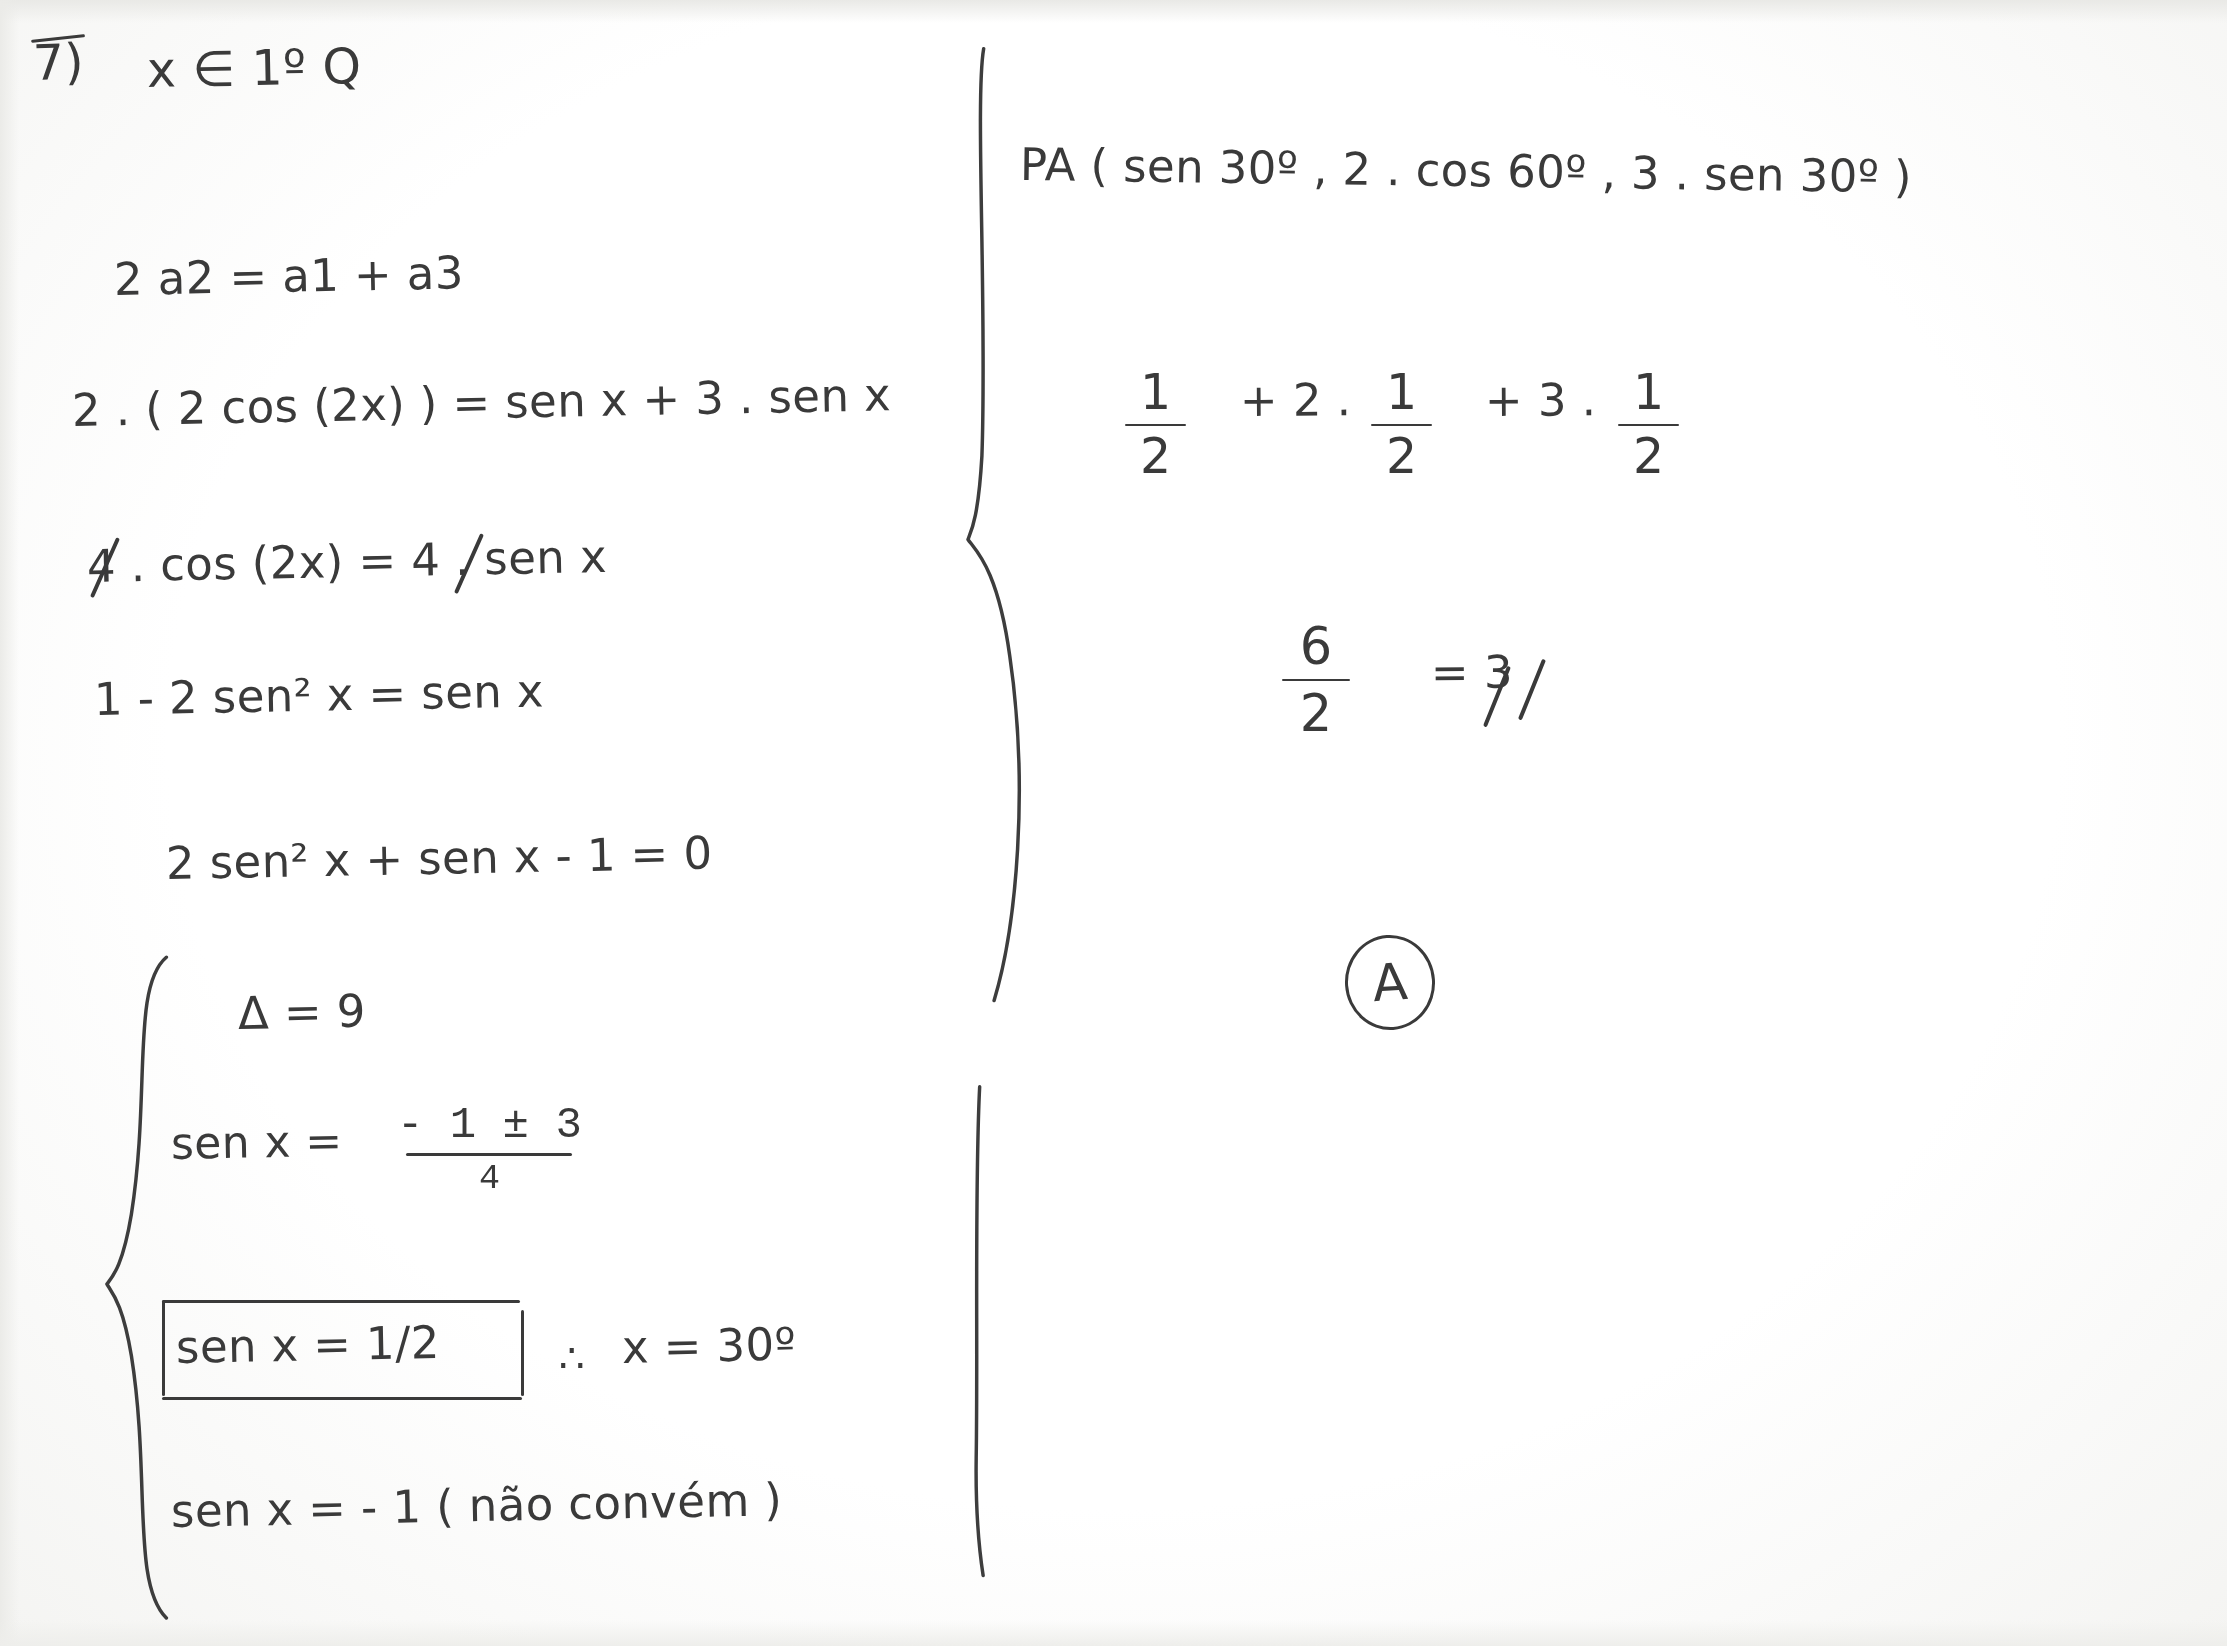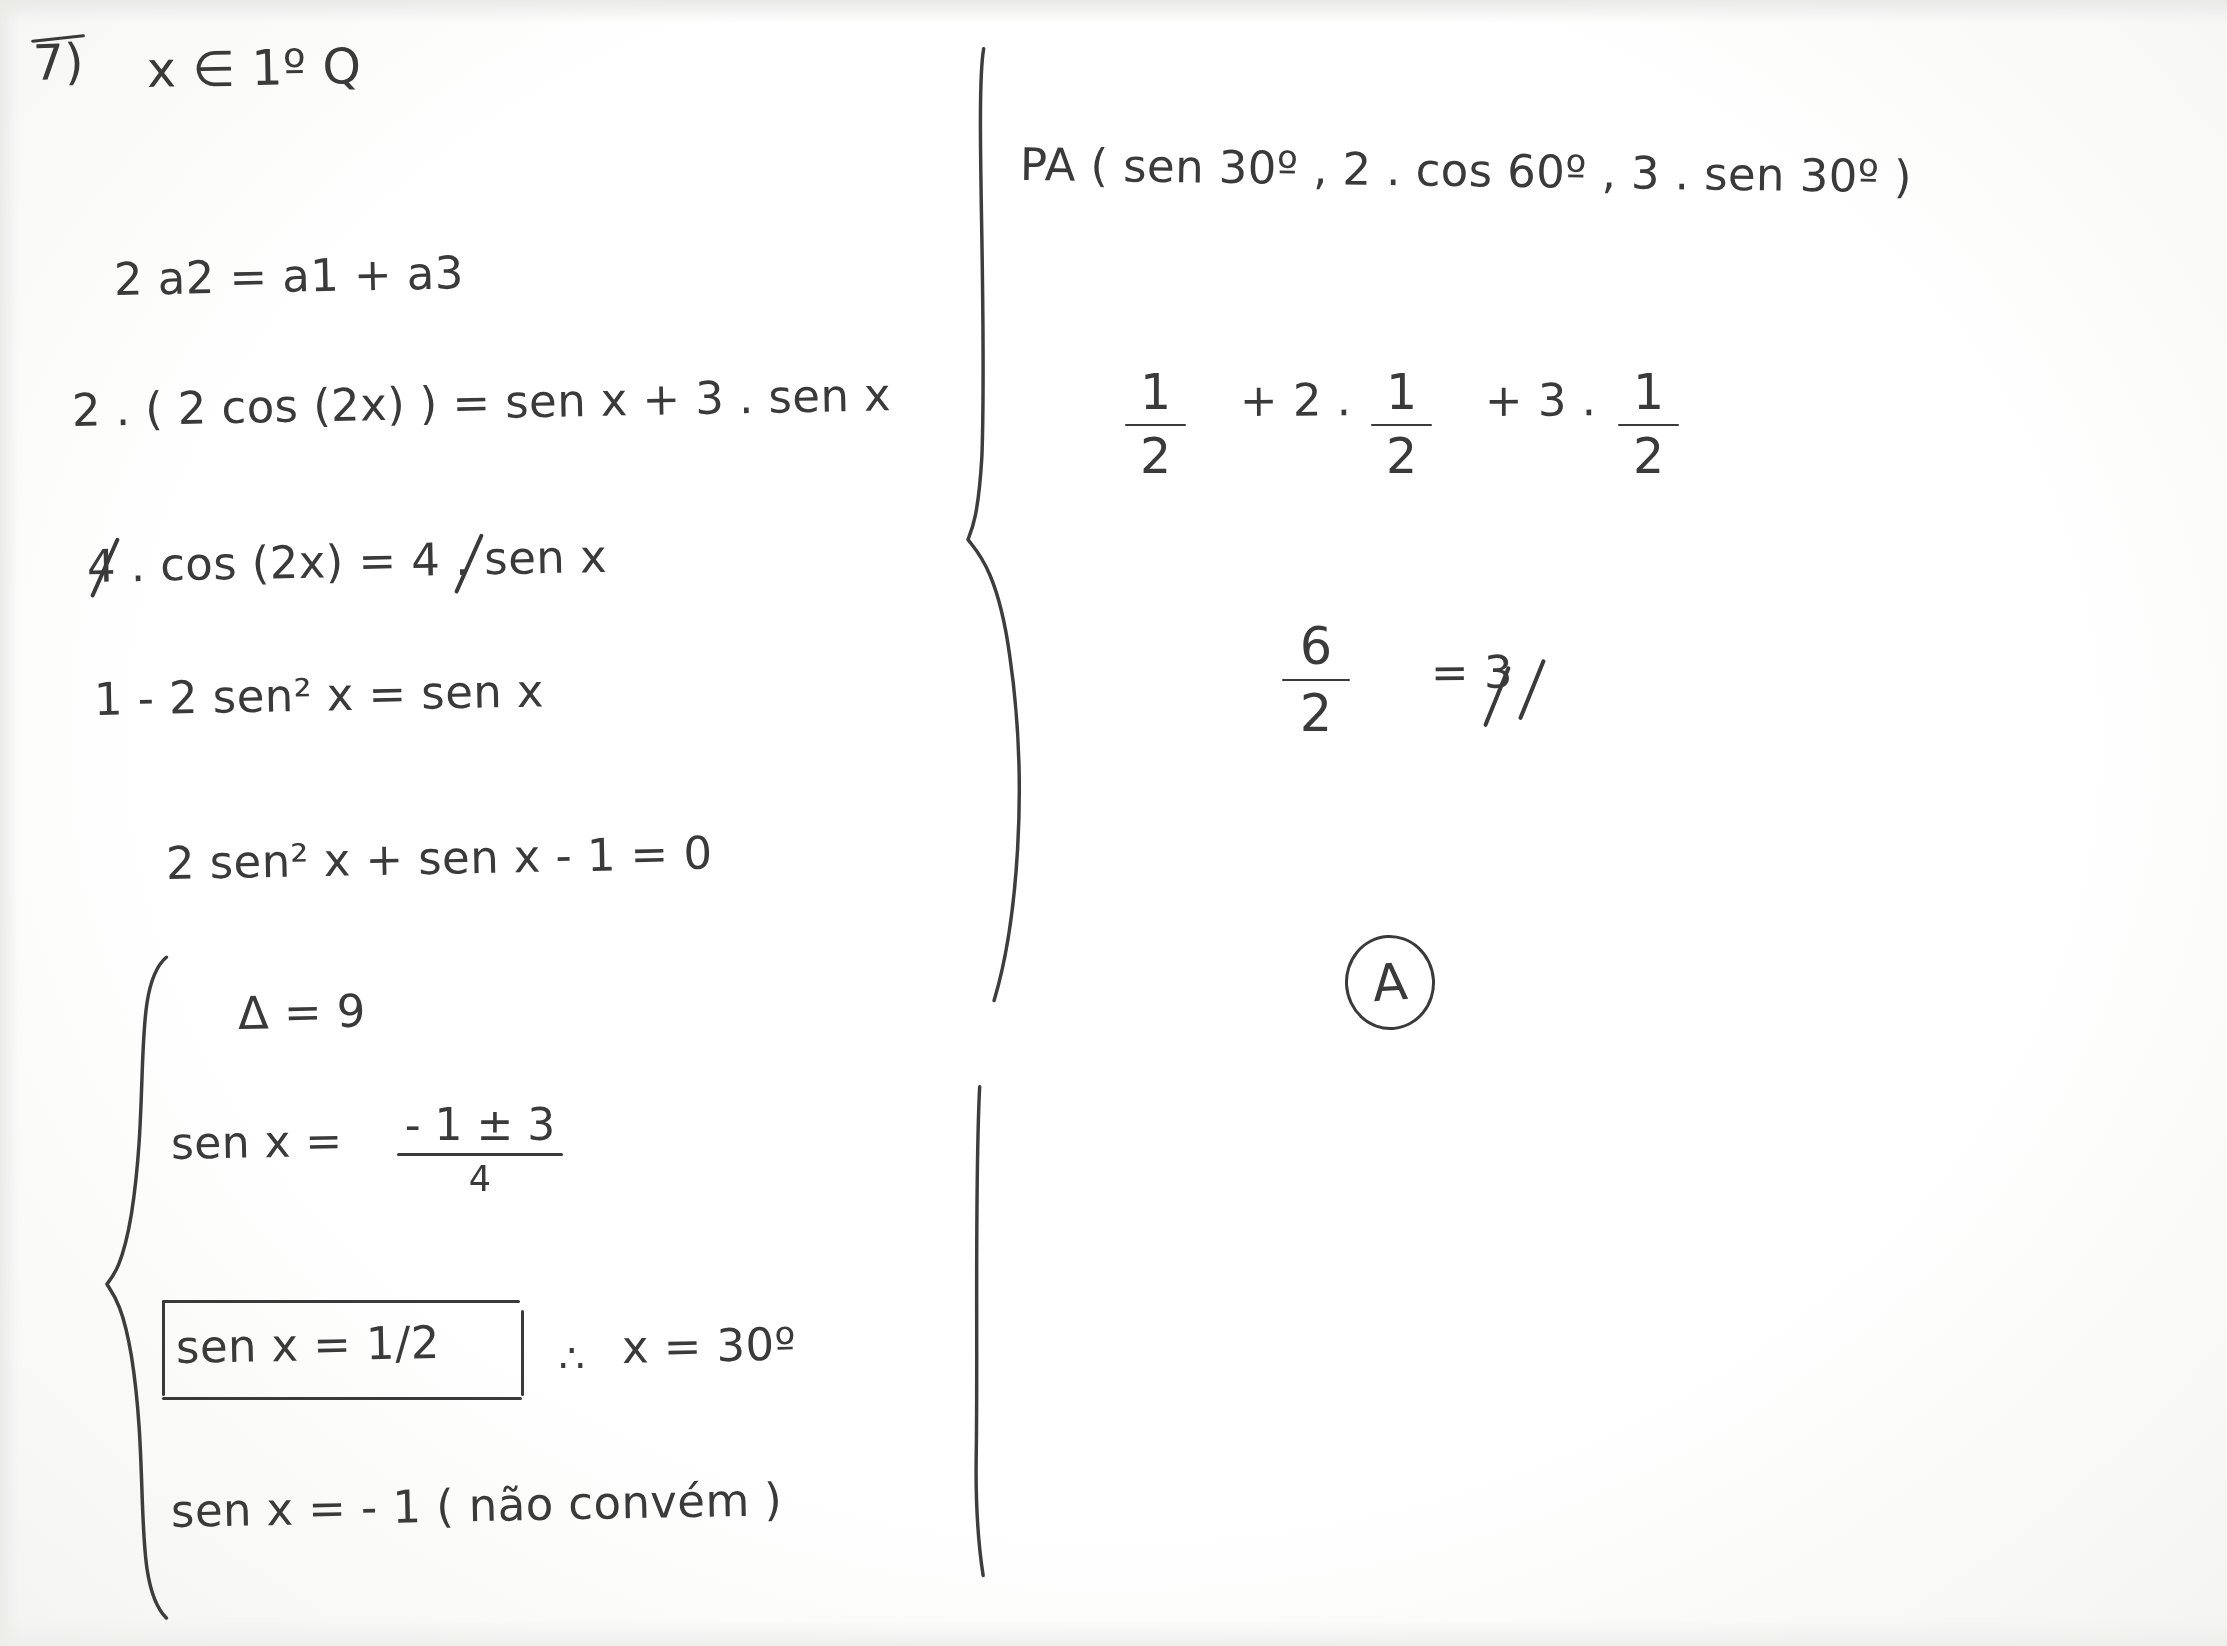--- a/index.html
+++ b/index.html
@@ -173,21 +173,21 @@
 
 <div class="hw s-line-b slant-1" style="left:166px; top:837px;">2 sen² x + sen x - 1 = 0</div>
 
 <svg class="brace-svg" style="left:105px; top:952px;" width="79" height="673" viewBox="0 0 90 770">
   <path d="M70 6 C 30 40, 52 160, 30 300 C 20 360, 8 372, 2 380 C 8 390, 20 402, 30 462 C 52 600, 30 722, 70 762"></path>
 </svg>
 
 <div class="hw s-line-b slant-1" style="left:238px; top:987px;">Δ = 9</div>
 
 <div class="hw s-line slant-1" style="left:171px; top:1118px;">sen x =</div>
-<div class="frac" style="left:397px; top:1102px; font-size:44px;">
+<div class="frac" style="left:397px; top:1102px; font-size:44px;font-family:Liberation Mono, monospace;">
   <span class="num">- 1 ± 3</span>
   <span class="bar" style="width:166px;"></span>
   <span class="den" style="font-size:35px;">4</span>
 </div>
 
 <div class="uline" style="left:162px; top:1300px; width:358px;"></div>
 <div class="vbar" style="left:162px; top:1300px; height:96px;"></div>
 <div class="vbar" style="left:521px; top:1310px; height:86px;"></div>
 <div class="uline" style="left:162px; top:1397px; width:360px;"></div>
 <div class="hw s-line-b slant-1" style="left:176px; top:1321px;">sen x = 1/2</div>

